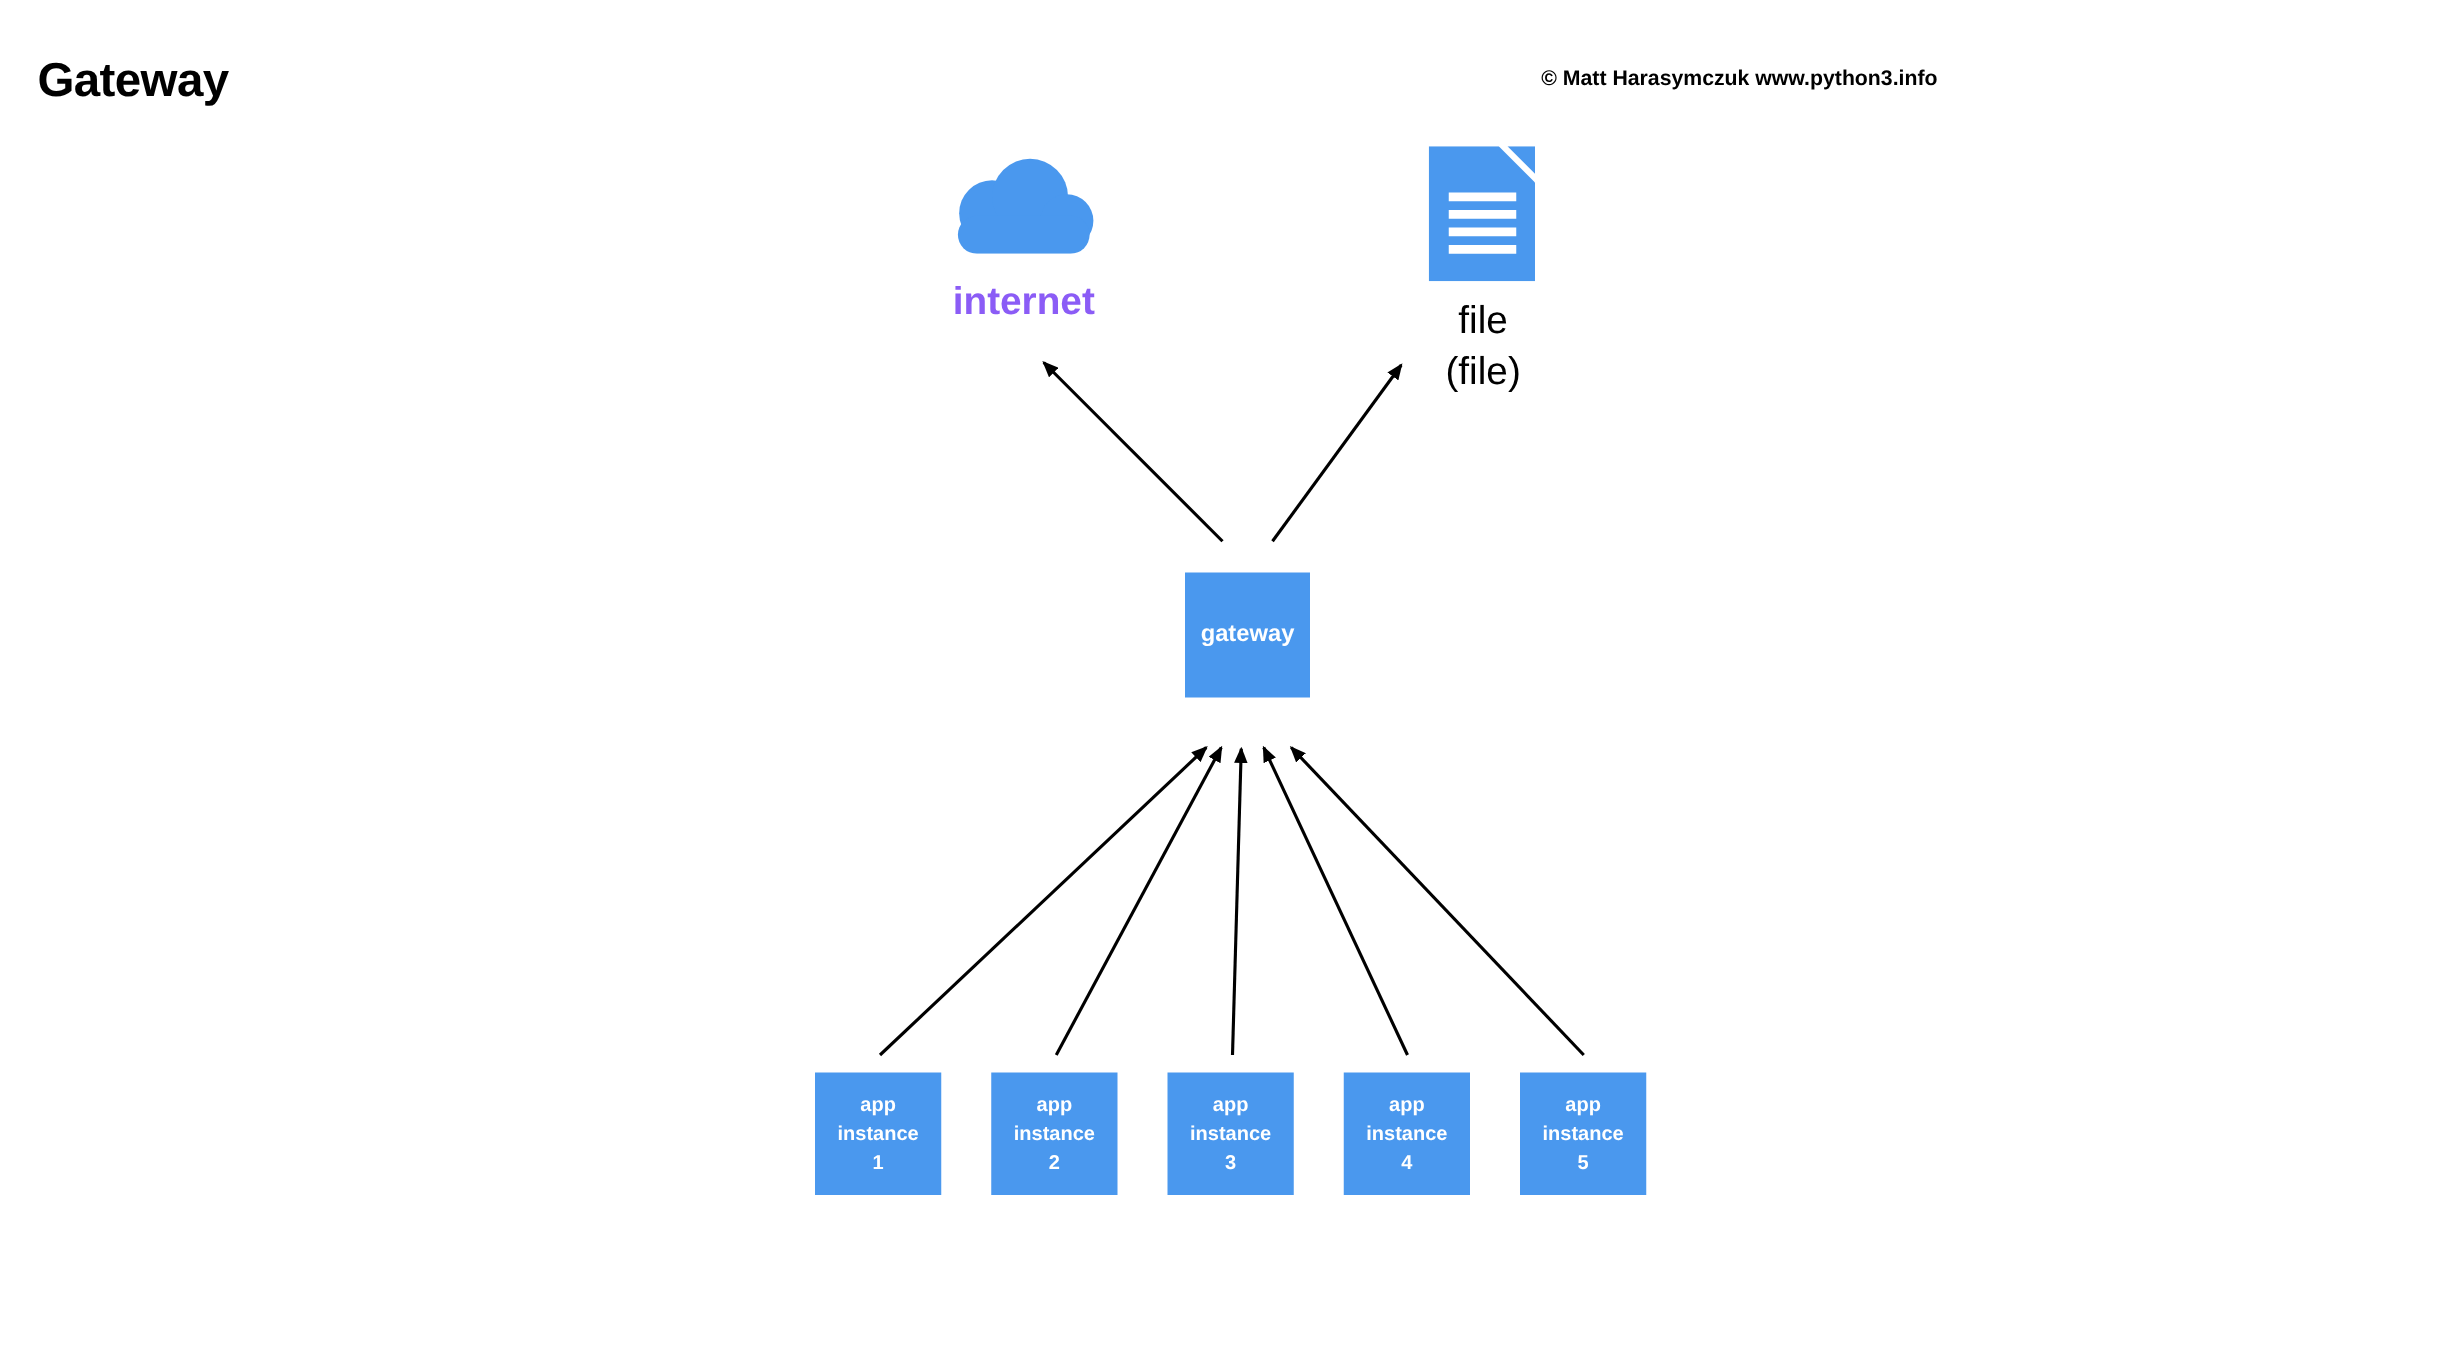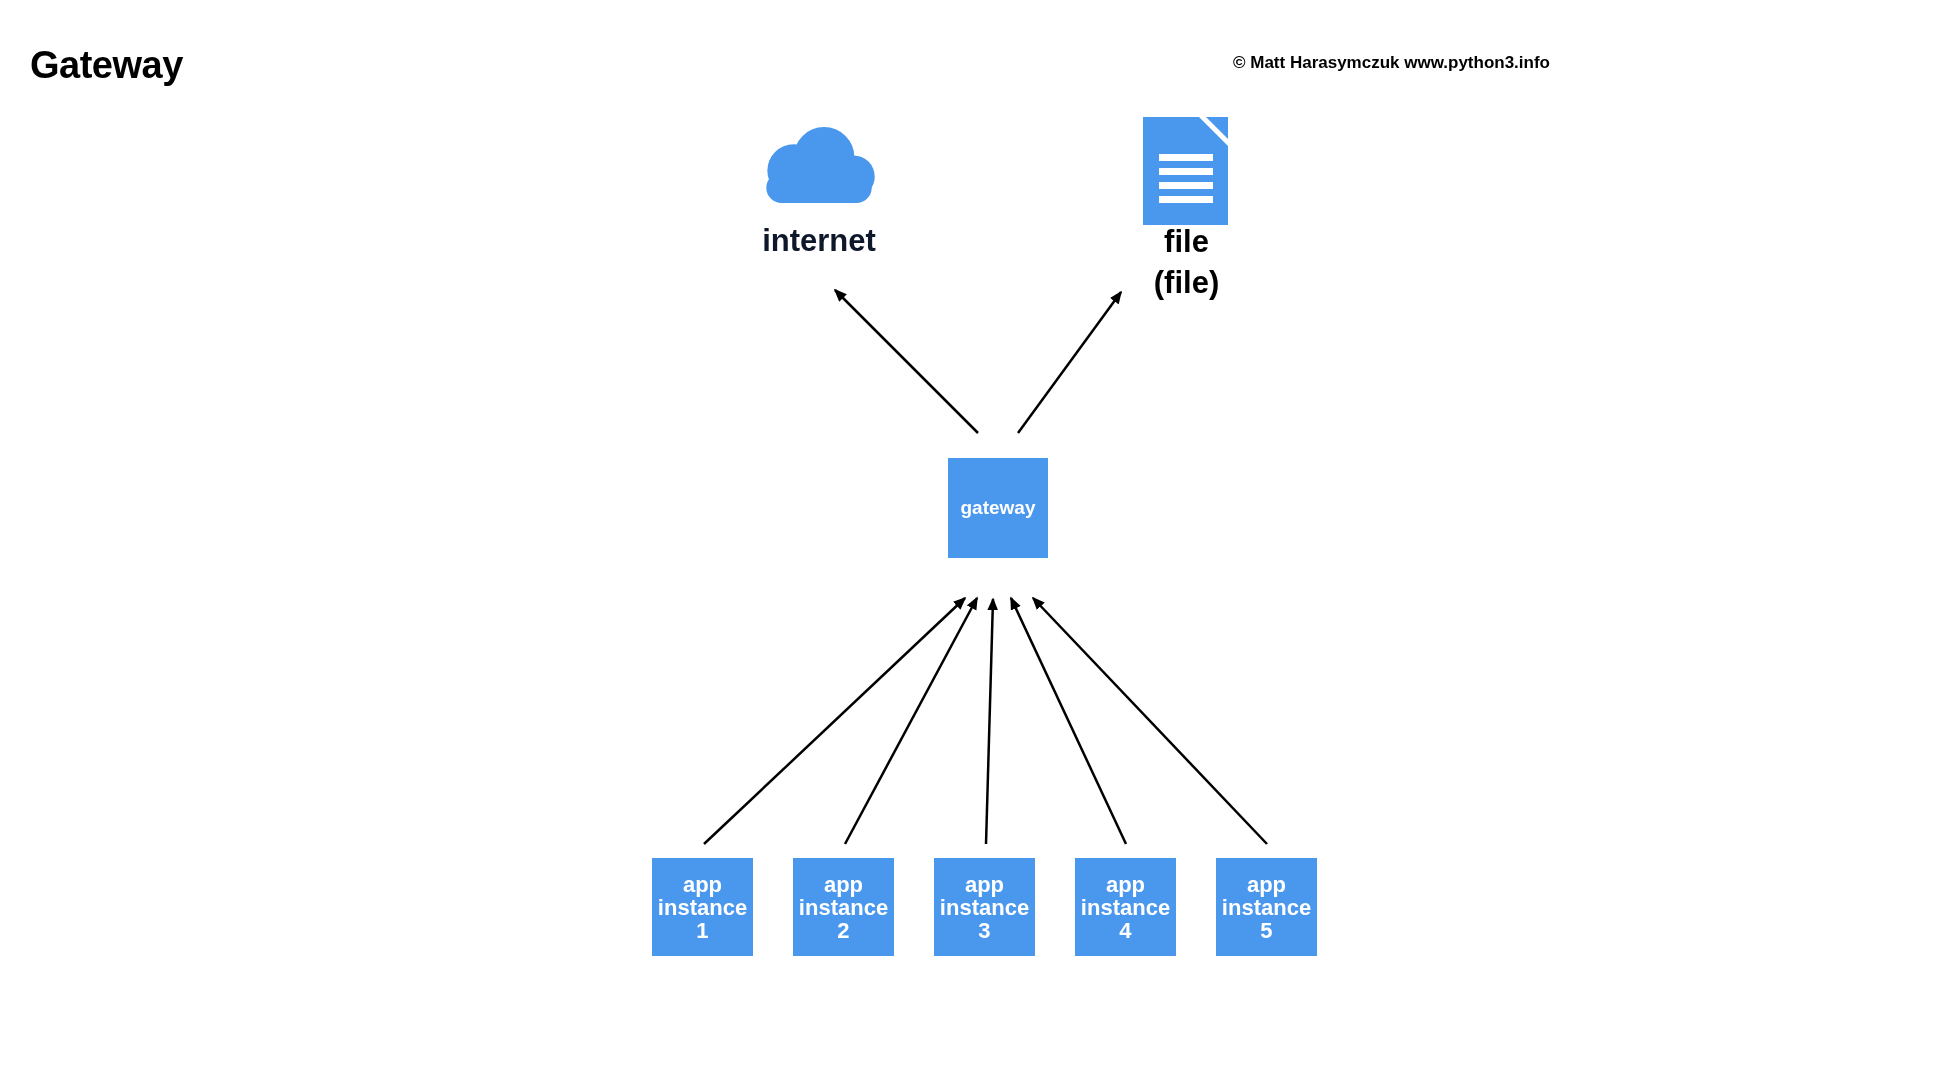--- a/index.html
+++ b/index.html
@@ -48,37 +48,37 @@
     height: 77px;
   }
   .label-internet {
     position: absolute;
     left: 738px;
     top: 183px;
     width: 162px;
     text-align: center;
     font-size: 31px;
     font-weight: 700;
-    color: #0f172a;
+    color: #8b5cf6;
   }
   .icon-file {
     position: absolute;
     left: 1143px;
     top: 77px;
     width: 85px;
     height: 108px;
   }
   .label-file {
     position: absolute;
     left: 1104px;
-    top: 181px;
+    top: 195px;
     width: 165px;
     text-align: center;
     font-size: 31px;
-    font-weight: 700;
+    font-weight: 400;
     line-height: 41px;
     color: #000000;
   }
   .label-file span { display: block; }
   .node-box {
     position: absolute;
     background: #4a98ee;
     display: flex;
     align-items: center;
     justify-content: center;
@@ -90,21 +90,21 @@
     left: 948px;
     top: 418px;
     width: 100px;
     height: 100px;
     font-size: 19px;
   }
   .app-box {
     top: 818px;
     width: 101px;
     height: 98px;
-    font-size: 22px;
+    font-size: 16px;
     line-height: 23px;
   }
   .app-box span { display: block; }
   .app-1 { left: 652px; }
   .app-2 { left: 793px; }
   .app-3 { left: 934px; }
   .app-4 { left: 1075px; }
   .app-5 { left: 1216px; }
 </style>
 </head>

